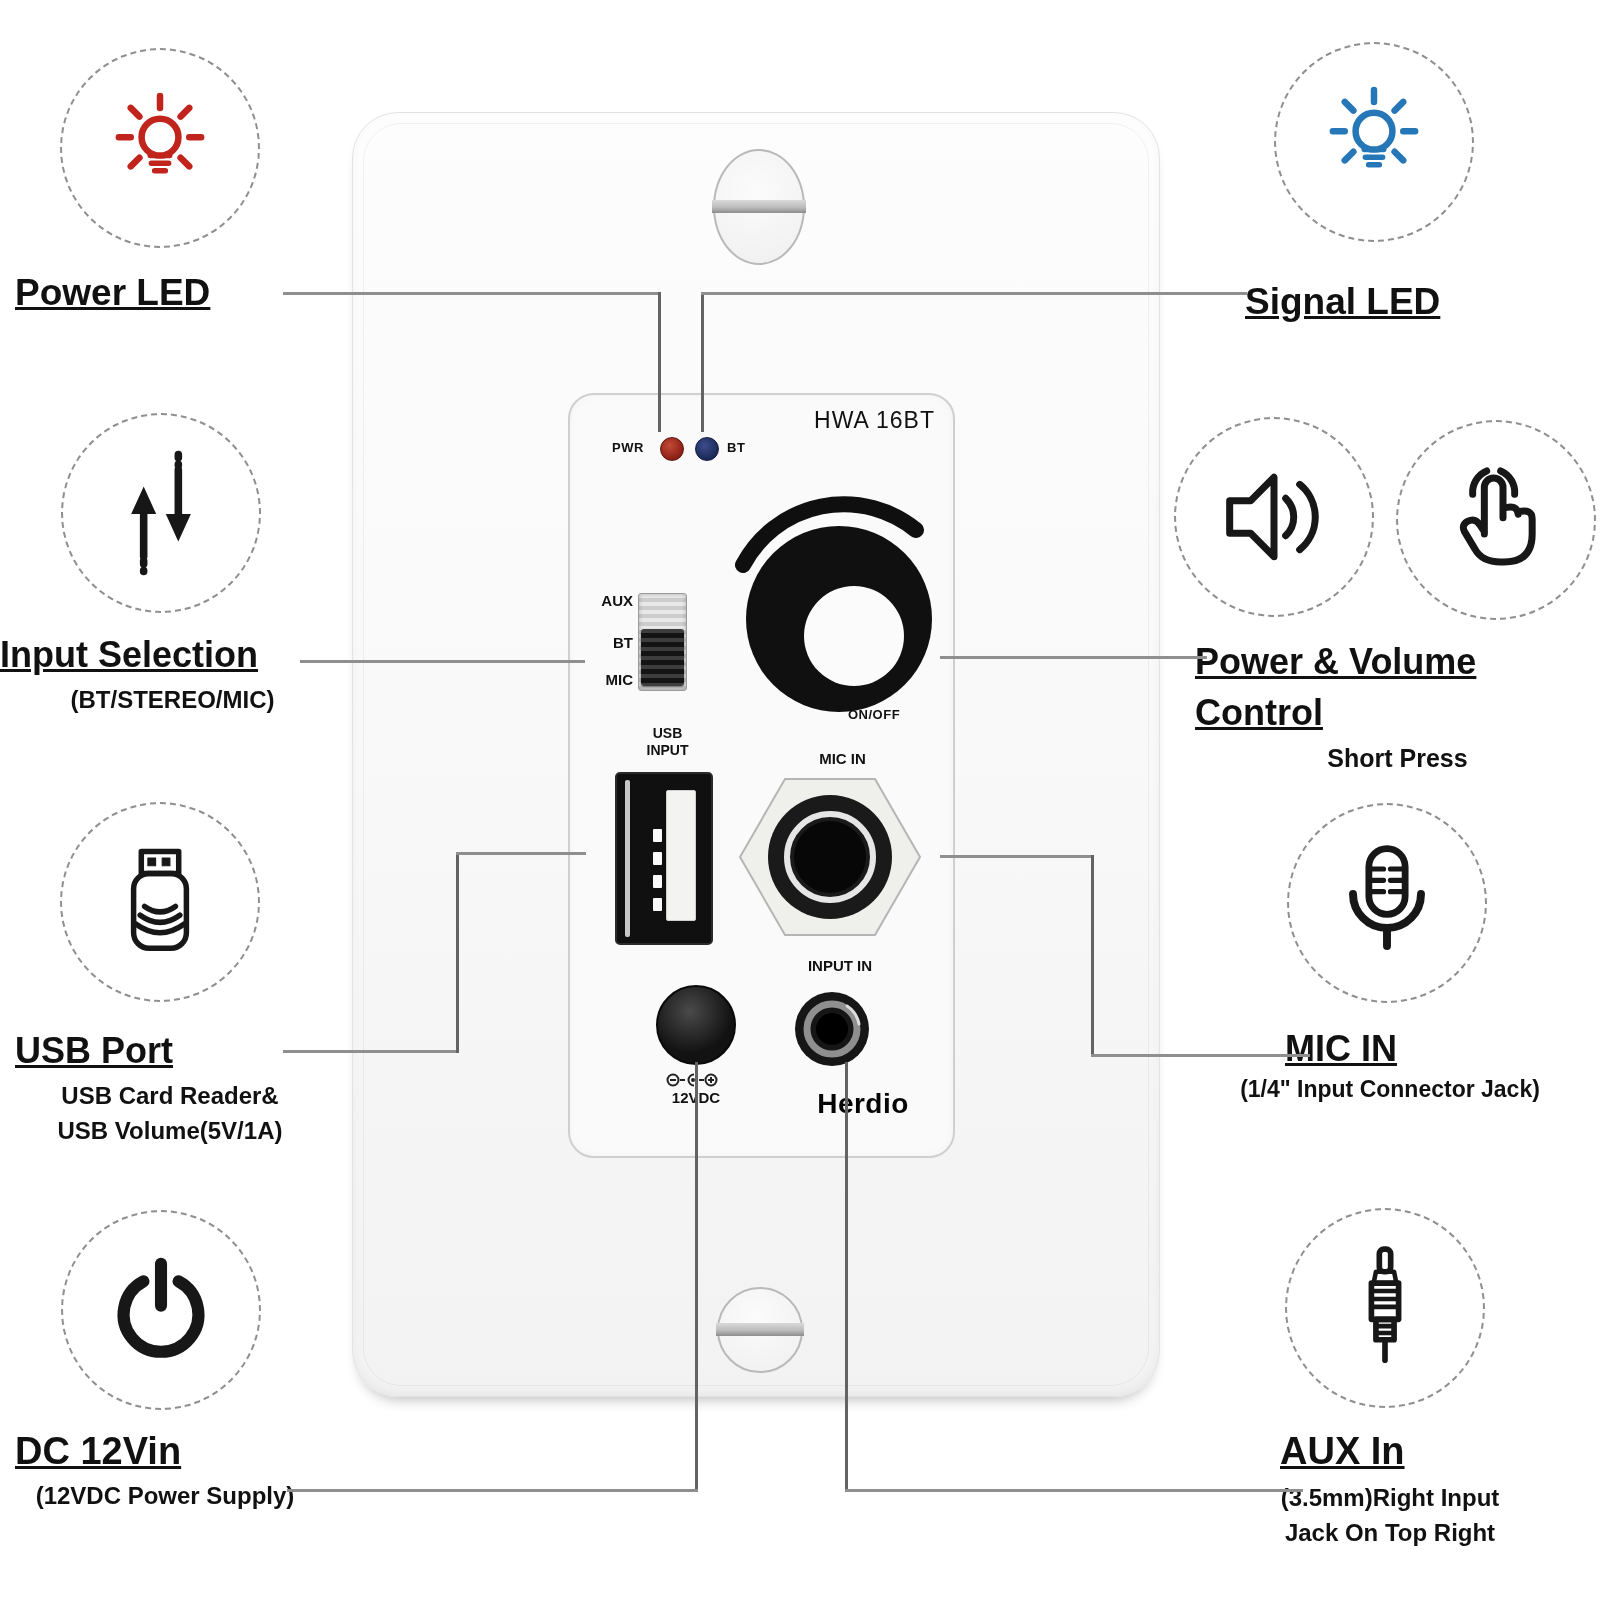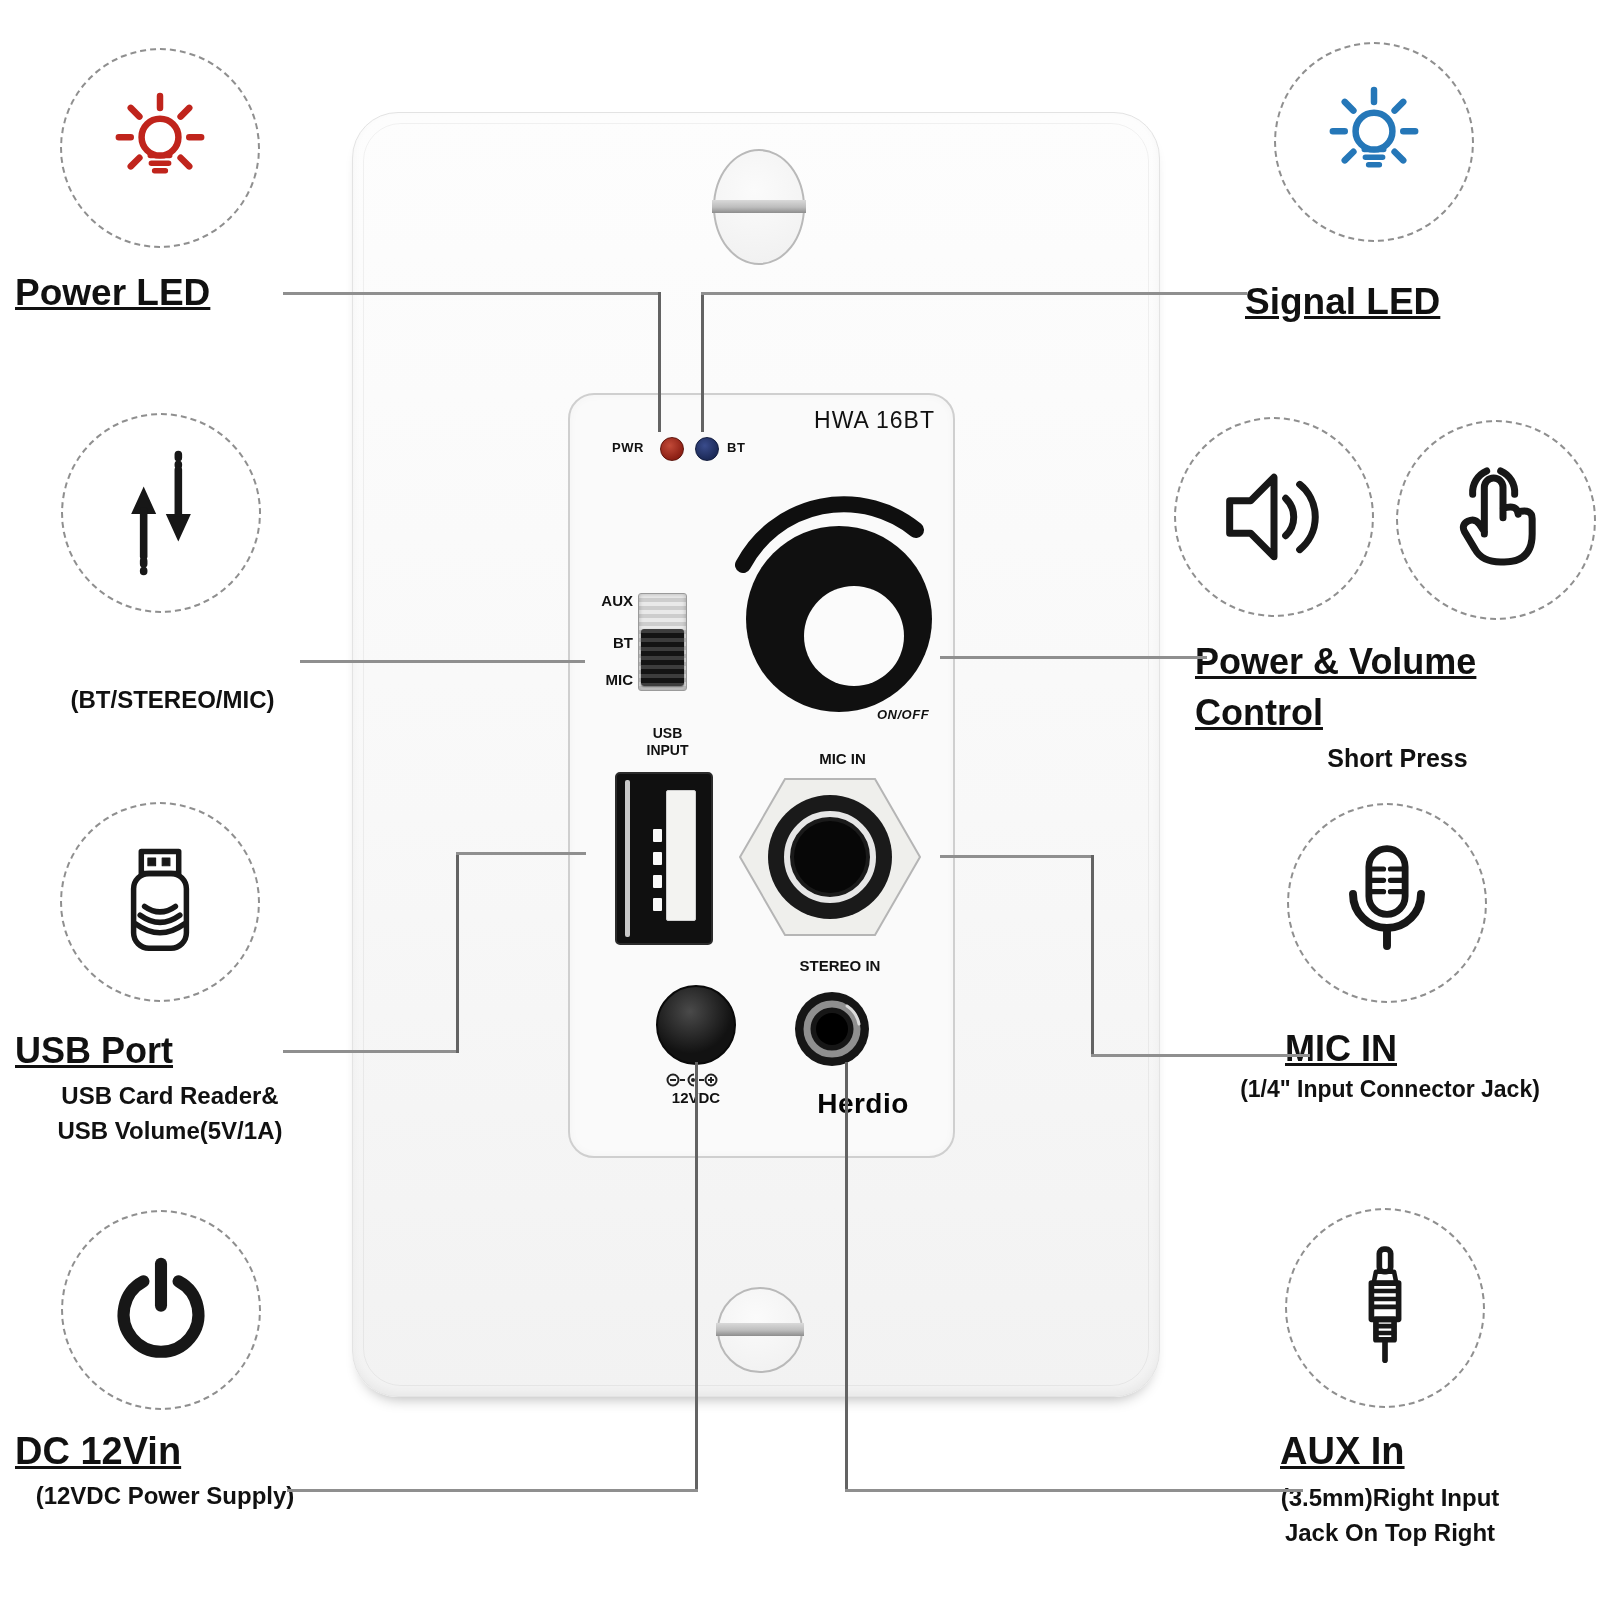--- a/index.html
+++ b/index.html
@@ -105,21 +105,21 @@
     <div class="abs sel-label" style="left:8px;top:276px;">MIC</div>
     <div class="abs switch">
       <div class="abs switch-knob"></div>
     </div>
 
     <svg class="abs" style="left:155px;top:85px;" width="230" height="240" viewBox="0 0 230 240">
       <path d="M 18 85 A 114 114 0 0 1 191 50" fill="none" stroke="#0f0f0f" stroke-width="16" stroke-linecap="round"></path>
       <circle cx="114" cy="139" r="93" fill="#101010"></circle>
       <circle cx="129" cy="156" r="50" fill="#fbfbfb"></circle>
     </svg>
-    <div class="abs tiny-label" style="left:307px;top:312px;font-style:italic;">ON/OFF</div>
+    <div class="abs tiny-label" style="left:278px;top:312px;">ON/OFF</div>
 
     <div class="abs plate-text" style="left:40px;top:330px;width:115px;font-size:14px;line-height:17px;">
       <div>USB</div>
       <div>INPUT</div>
     </div>
     <div class="abs usb-port">
       <div class="abs usb-shell"></div>
       <div class="abs usb-tongue"></div>
       <div class="abs usb-pin" style="top:55px;"></div>
       <div class="abs usb-pin" style="top:78px;"></div>
@@ -128,21 +128,21 @@
     </div>
 
     <div class="abs plate-text" style="left:180px;top:355px;width:185px;font-size:15px;">MIC IN</div>
     <svg class="abs" style="left:165px;top:367px;" width="190" height="190" viewBox="0 0 190 190">
       <polygon points="185,95 140,17 50,17 5,95 50,173 140,173" fill="#efefec" stroke="#b5b5b5" stroke-width="2"></polygon>
       <circle cx="95" cy="95" r="62" fill="#1a1a1a"></circle>
       <circle cx="95" cy="95" r="43" fill="none" stroke="#e6e6e6" stroke-width="6"></circle>
       <circle cx="95" cy="95" r="36" fill="#070707"></circle>
     </svg>
 
-    <div class="abs plate-text" style="left:175px;top:562px;width:190px;font-size:15px;">STEREO IN</div>
+    <div class="abs plate-text" style="left:175px;top:562px;width:190px;font-size:15px;">INPUT IN</div>
     <svg class="abs" style="left:217px;top:589px;" width="90" height="90" viewBox="0 0 90 90">
       <circle cx="45" cy="45" r="37" fill="#161616"></circle>
       <circle cx="45" cy="45" r="25" fill="none" stroke="#8f8f8f" stroke-width="7"></circle>
       <circle cx="45" cy="45" r="16" fill="#000"></circle>
       <path d="M 60 22 A 28 28 0 0 1 72 40" fill="none" stroke="#dcdcdc" stroke-width="3" stroke-linecap="round"></path>
     </svg>
 
     <div class="abs dc-jack"></div>
     <svg class="abs" style="left:96px;top:676px;" width="60" height="18" viewBox="0 0 60 18">
       <g fill="none" stroke="#222" stroke-width="2">
@@ -200,20 +200,21 @@
       <g stroke="#171717" fill="#171717" stroke-linecap="round">
         <polygon points="44,38 34,60 54,60" stroke-width="2"></polygon>
         <line x1="44" y1="58" x2="44" y2="100" stroke-width="7" fill="none"></line>
         <line x1="44" y1="104" x2="44" y2="114" stroke-width="7" stroke-dasharray="3 6" fill="none"></line>
         <line x1="76" y1="6" x2="76" y2="16" stroke-width="7" stroke-dasharray="3 6" fill="none"></line>
         <line x1="76" y1="20" x2="76" y2="64" stroke-width="7" fill="none"></line>
         <polygon points="76,84 66,62 86,62" stroke-width="2"></polygon>
       </g>
     </svg>
   </div>
+  <div class="abs callout-title" style="left:0px;top:634px;width:345px;font-size:36px;">Input Selection</div>
   <div class="abs callout-sub" style="left:0px;top:686px;width:345px;">(BT/STEREO/MIC)</div>
 
   <div class="abs callout-circle" style="left:60px;top:802px;">
     <svg width="132" height="132" viewBox="0 0 120 120">
       <g stroke="#171717" fill="none" stroke-linecap="round" stroke-linejoin="round">
         <rect x="43" y="14" width="34" height="20" stroke-width="5"></rect>
         <rect x="49" y="20" width="7" height="7" fill="#171717" stroke-width="1"></rect>
         <rect x="62" y="20" width="7" height="7" fill="#171717" stroke-width="1"></rect>
         <rect x="36" y="34" width="48" height="68" rx="14" stroke-width="5"></rect>
         <path d="M46,64 Q60,74 74,64" stroke-width="5"></path>

